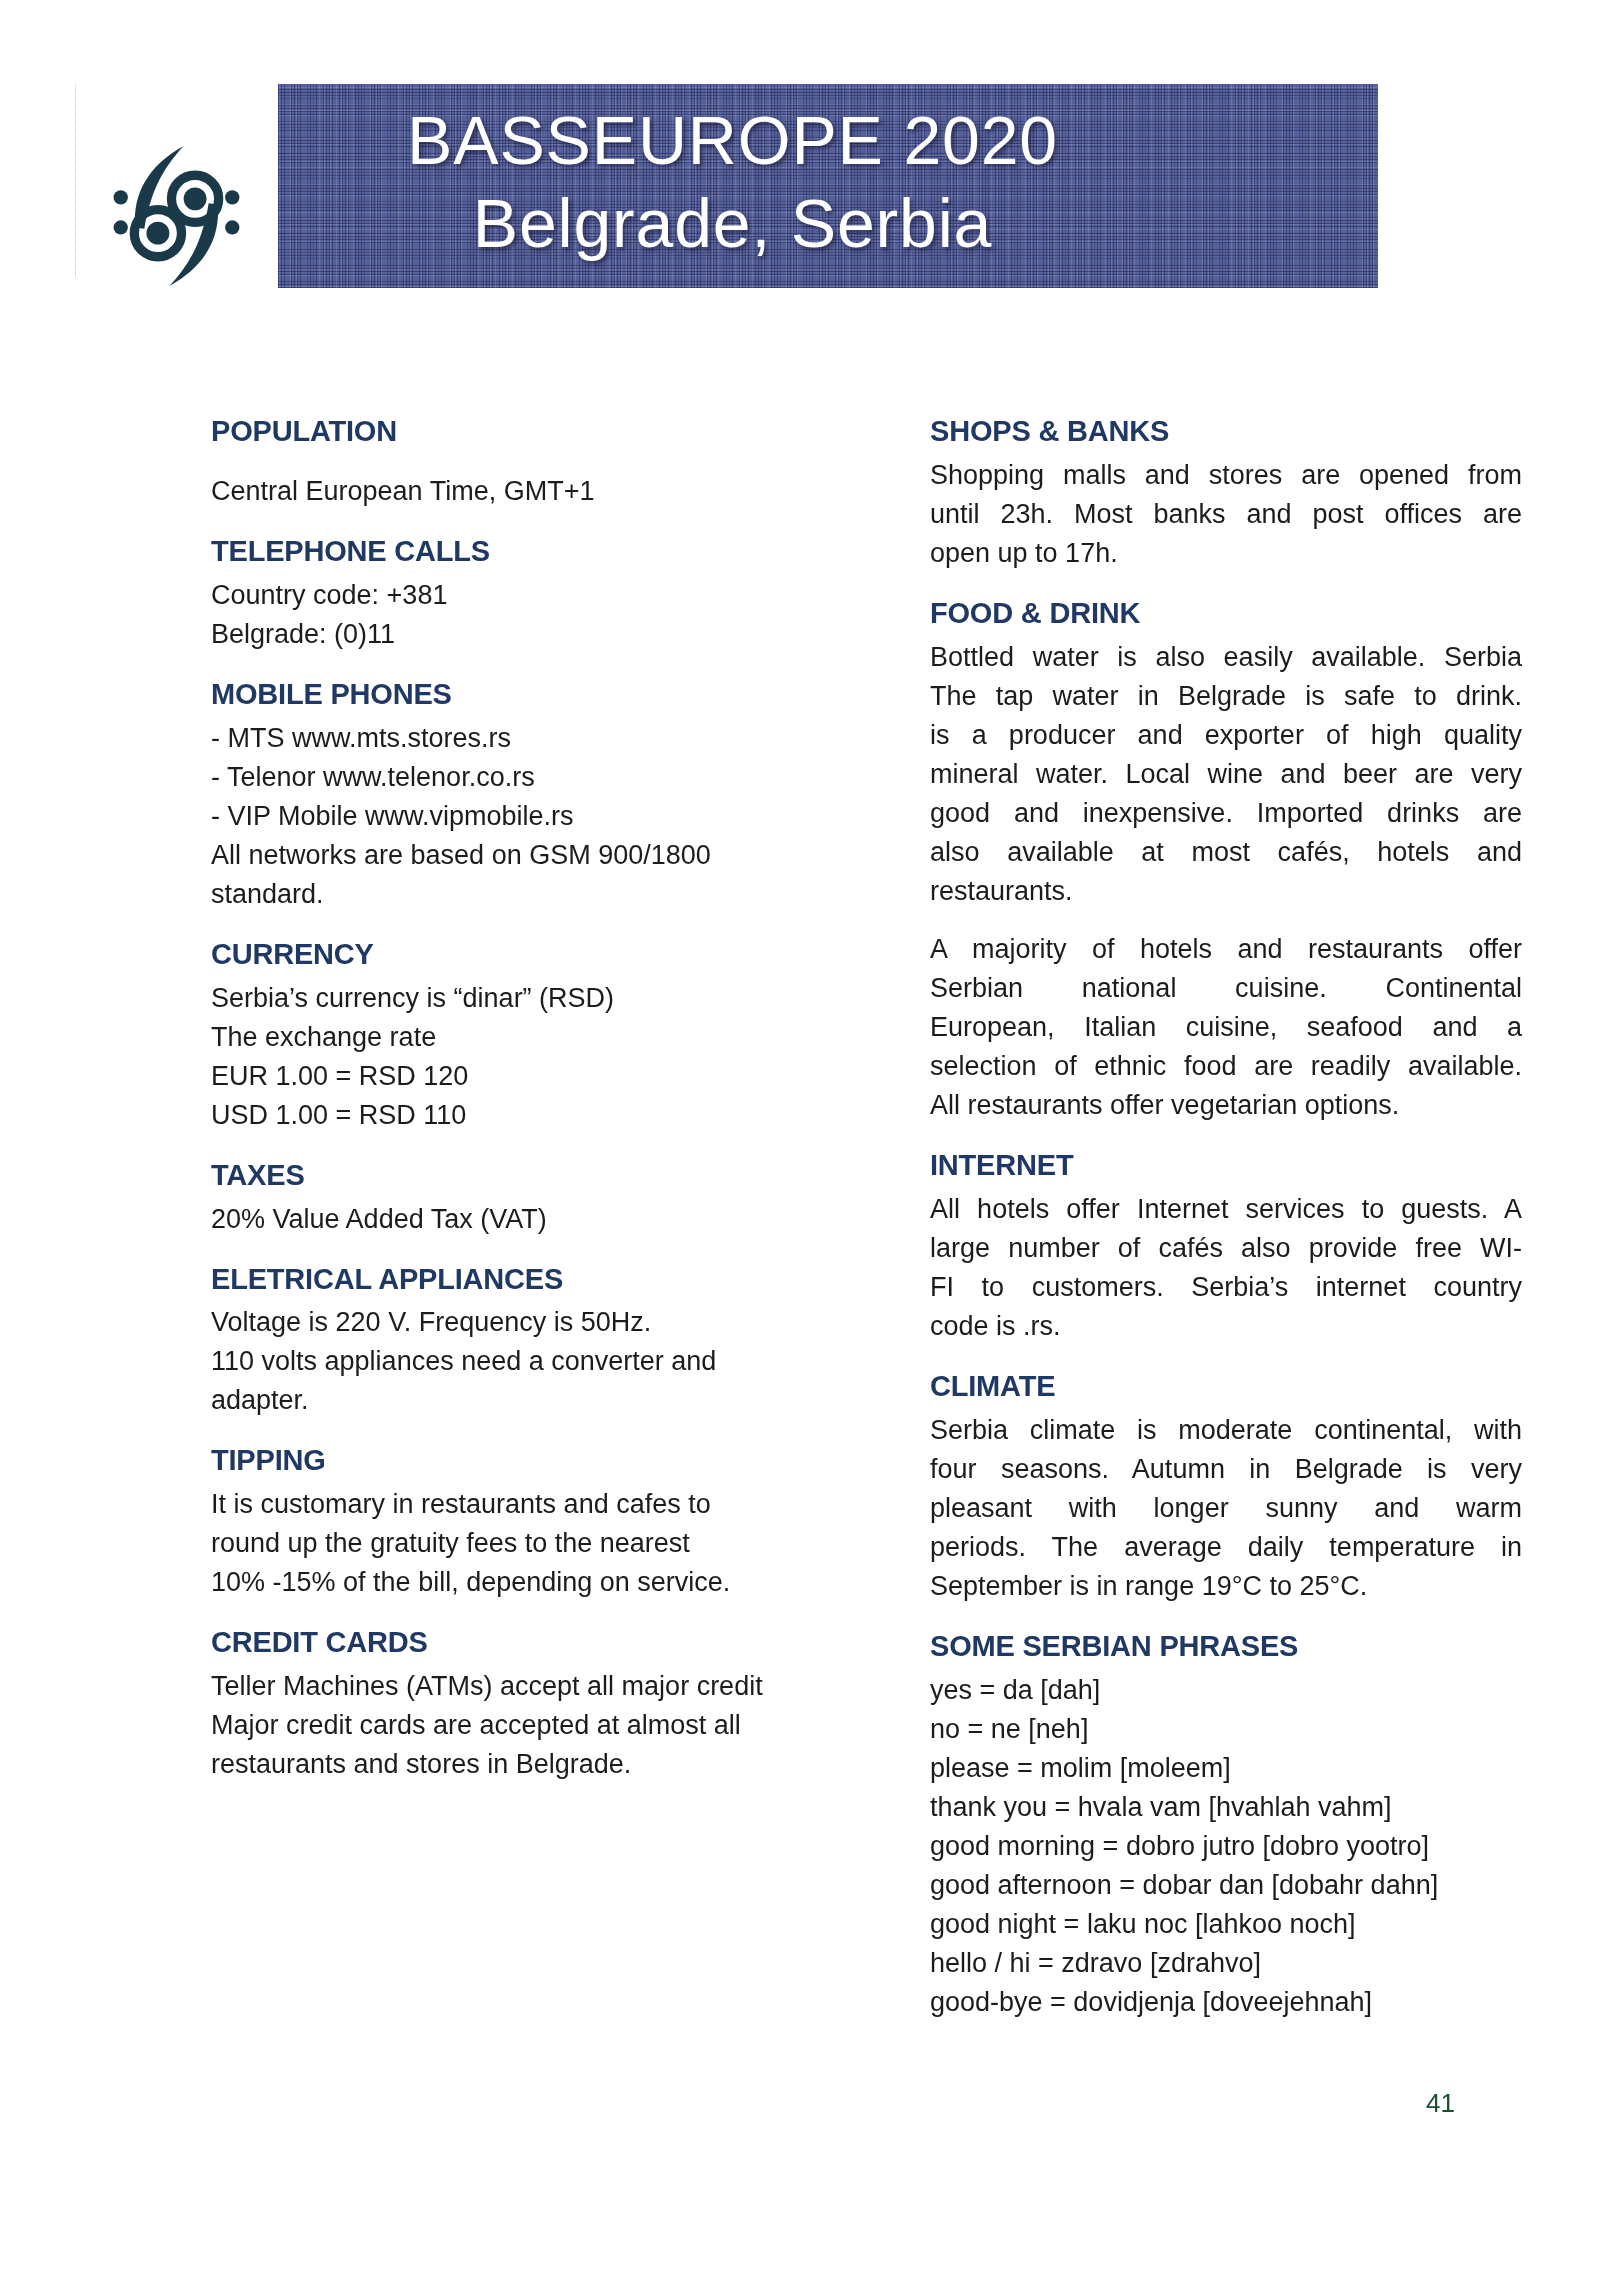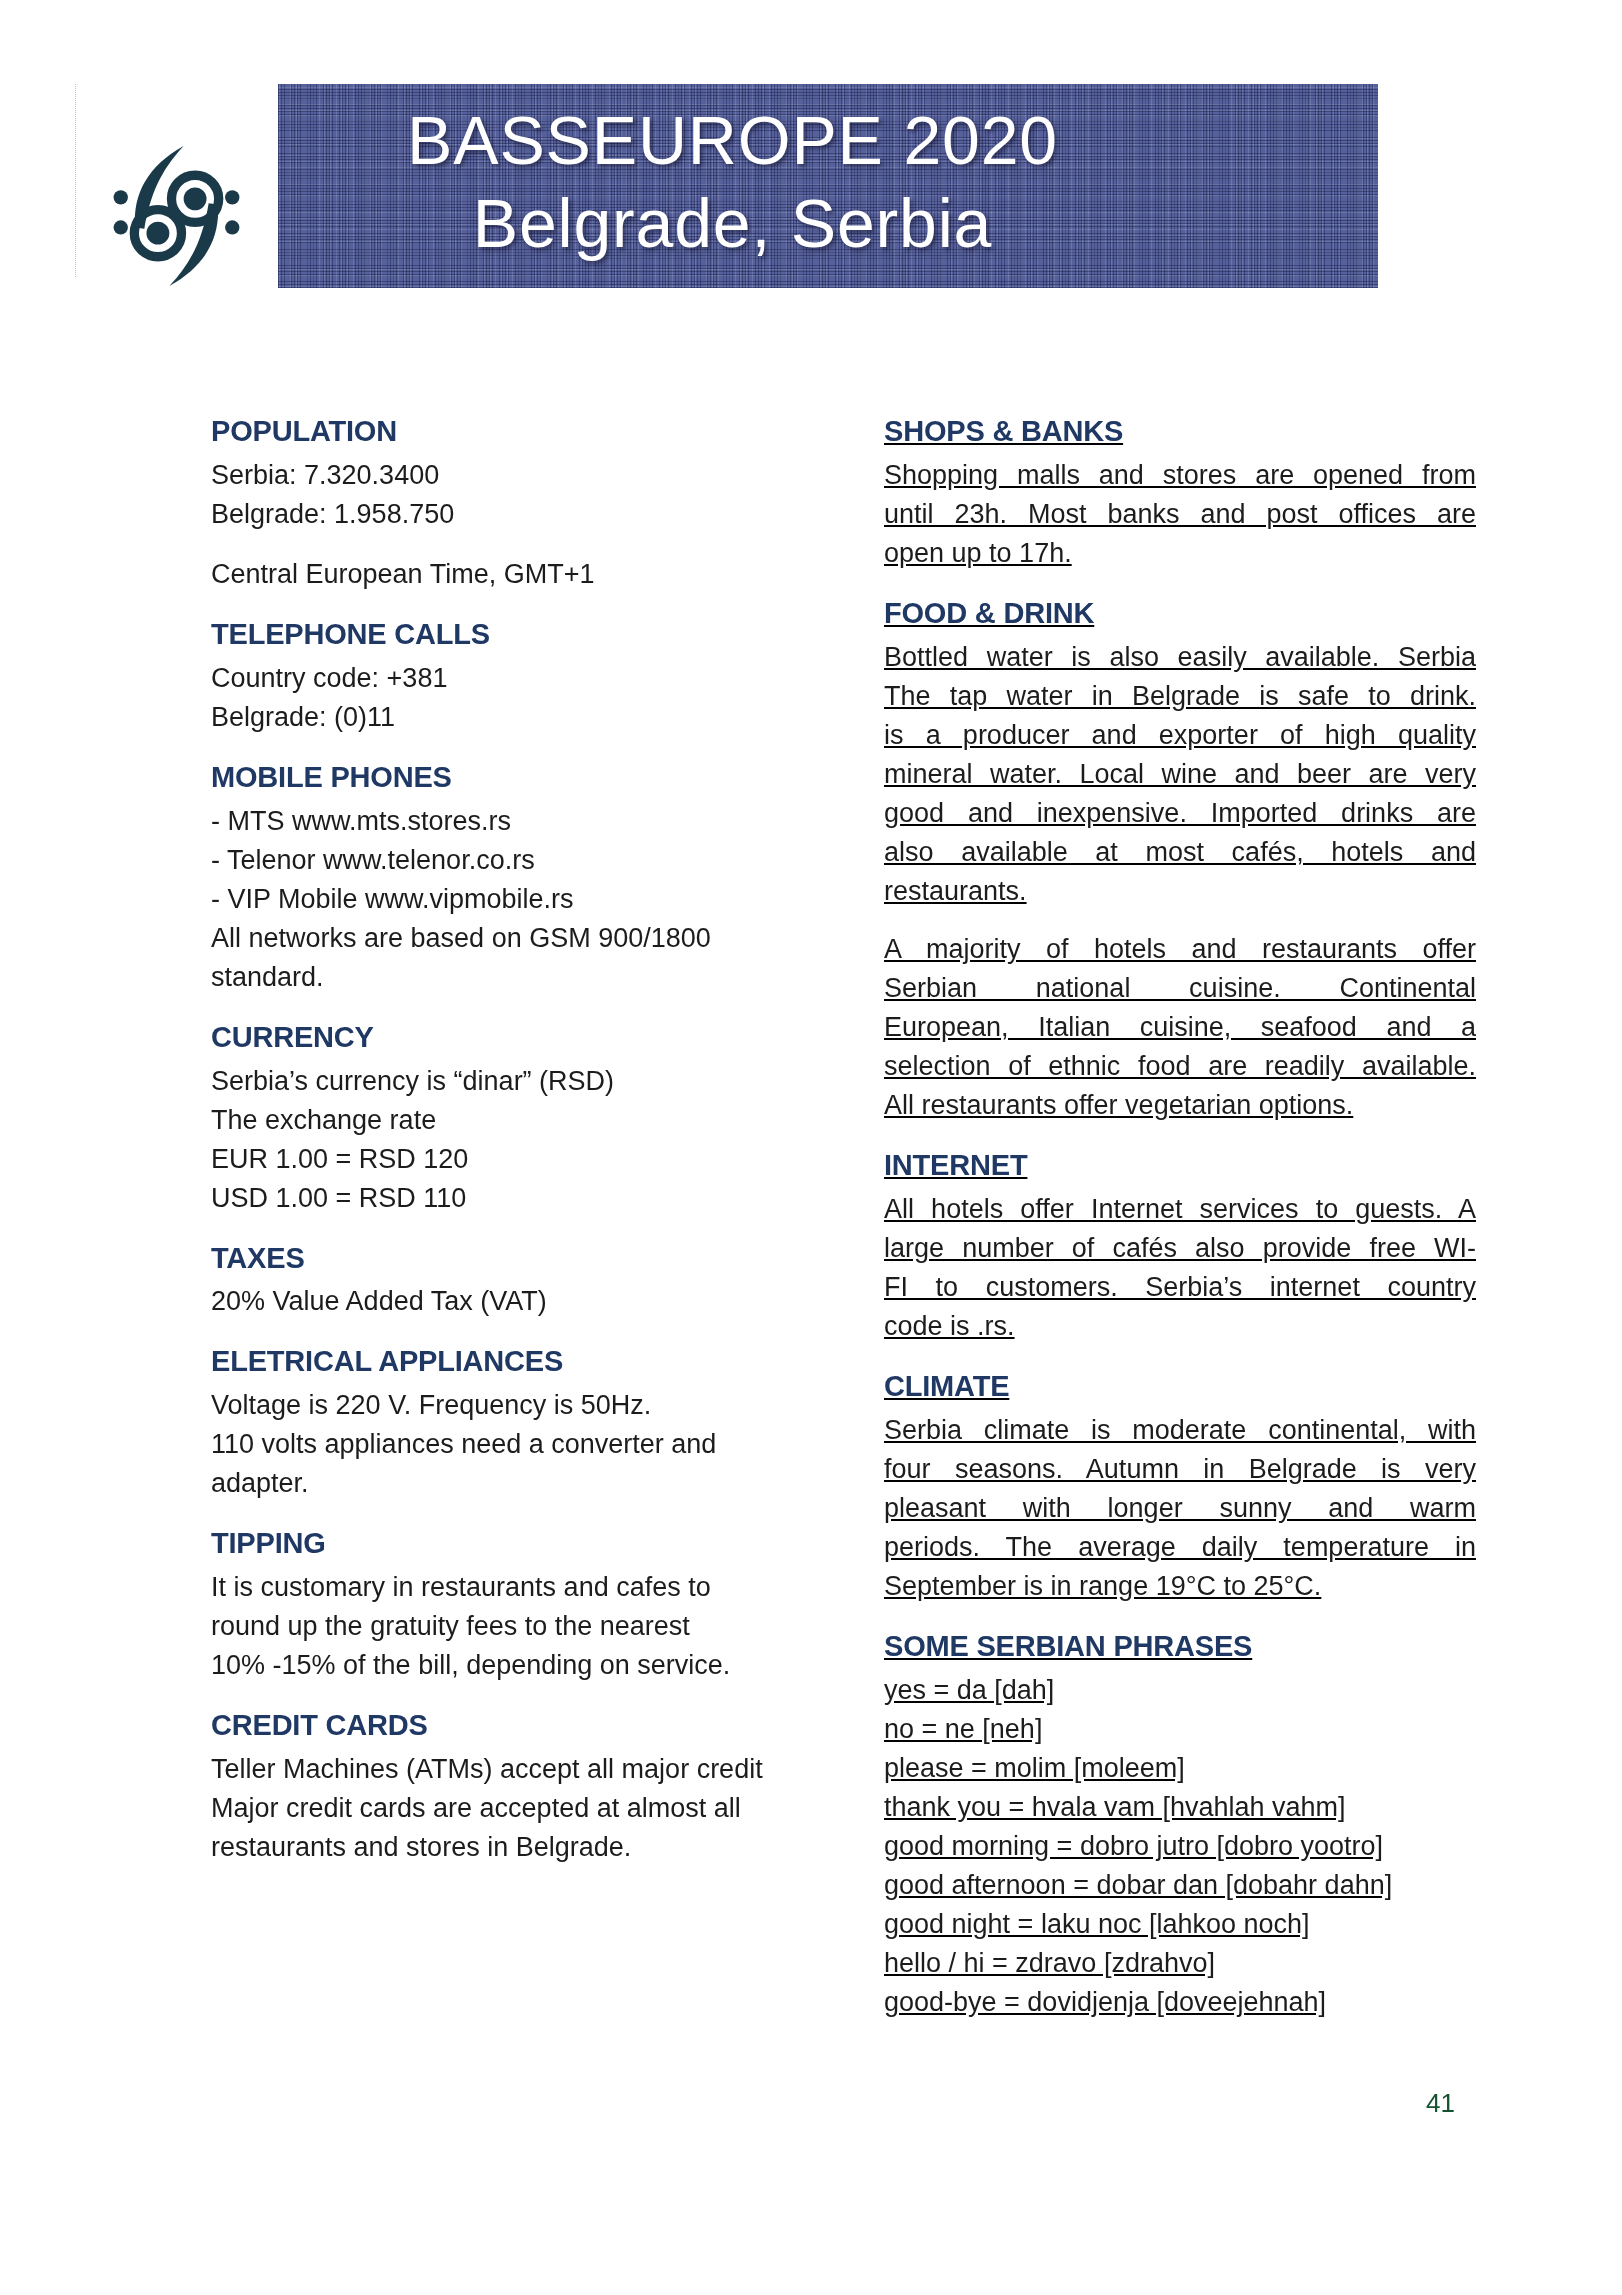--- a/index.html
+++ b/index.html
@@ -26,21 +26,21 @@
     padding-top:14.6px;padding-right:191px;text-align:center;color:#ffffff;
   }
   .banner-line{
     font-size:68px;line-height:83px;letter-spacing:0.8px;
     text-shadow:2.4px 3.2px 4px rgba(15,15,40,.5);
     white-space:nowrap;
   }
   
   .column{position:absolute;top:412px;}
   .column.left{left:211px;width:625px;}
-  .column.right{left:884px;width:592px;text-decoration:underline;}
+  .column.right{left:930px;width:592px;}
   .section{margin-bottom:21px;}
   .heading{
     color:#1F3864;font-weight:bold;font-size:29px;line-height:39px;
     margin-bottom:4.9px;letter-spacing:-0.2px;white-space:nowrap;
   }
   .paragraph + .paragraph{margin-top:19.5px;}
   .line{
     font-size:27px;line-height:39px;color:#1c1c1c;
   }
   .column.left .line{white-space:pre;}
@@ -84,24 +84,20 @@
 <div class="banner">
   <div class="banner-inner">
     <div class="banner-line">BASSEUROPE 2020</div>
     <div class="banner-line">Belgrade, Serbia</div>
   </div>
 </div>
 
 <div class="column left">
     <div class="section">
       <div class="heading">POPULATION</div>
-      <div class="paragraph">
-        <div class="line">Serbia: 7.320.3400</div>
-        <div class="line">Belgrade: 1.958.750</div>
-      </div>
     </div>
     <div class="section">
       <div class="paragraph">
         <div class="line">Central European Time, GMT+1</div>
       </div>
     </div>
     <div class="section">
       <div class="heading">TELEPHONE CALLS</div>
       <div class="paragraph">
         <div class="line">Country code: +381</div>

